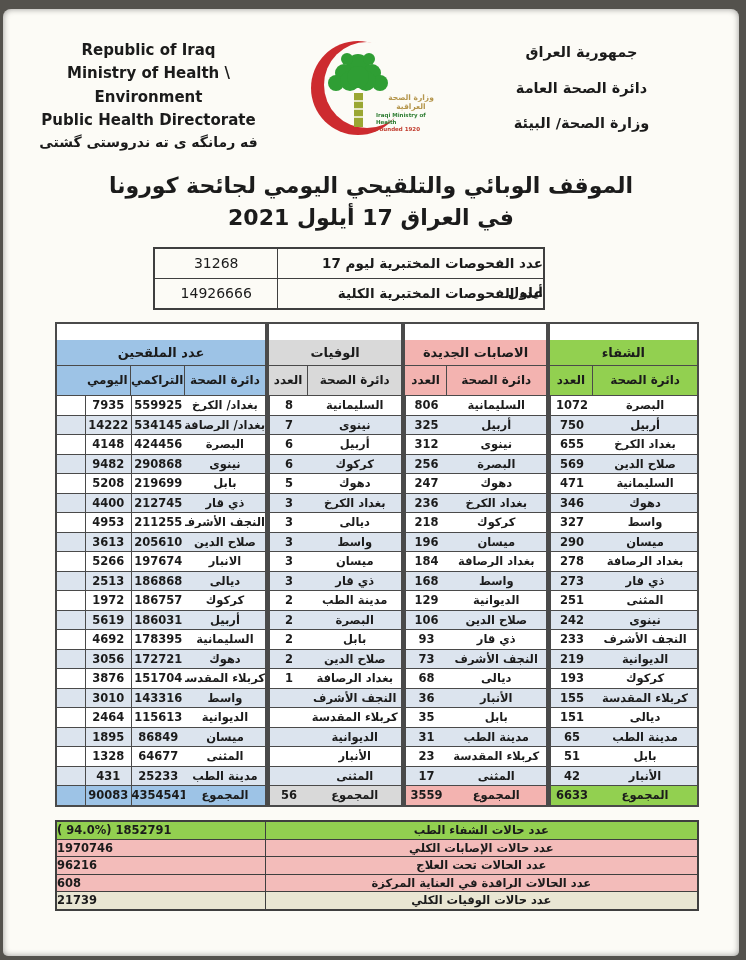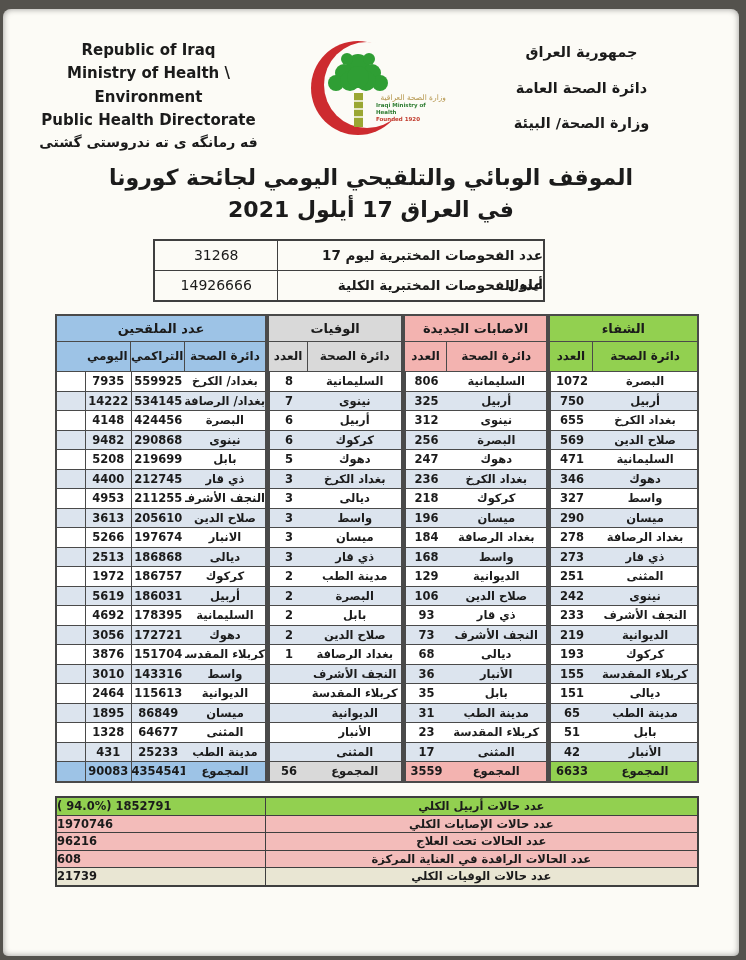--- a/index.html
+++ b/index.html
@@ -14,35 +14,35 @@
     background:#fcfbf6;border-radius:8px 8px 5px 5px;
     box-shadow:0 0 6px rgba(0,0,0,.4) inset;
   }
   
   .hdr{display:flex;align-items:flex-start;padding:22px 26px 0 14px;}
   .hdr-en{flex:1;text-align:center;font-weight:bold;font-size:15px;line-height:1.55;padding-top:8px;}
   .hdr-en .ku{font-size:14px;direction:rtl;}
   .hdr-logo{width:170px;height:118px;position:relative;flex:none;}
   .hdr-ar{flex:1;text-align:center;direction:rtl;font-weight:bold;font-size:14.5px;line-height:2.45;padding-top:4px;}
   .logo-smalltext{position:absolute;left:96px;top:62px;width:70px;line-height:1.25;}
-  .logo-smalltext .t1{color:#b5964d;font-size:7.5px;font-weight:normal;direction:rtl;}
+  .logo-smalltext .t1{color:#b5964d;font-size:7.5px;font-weight:bold;direction:rtl;text-align:center;}
   .logo-smalltext .t2{color:#2e7d32;font-size:5.5px;font-weight:bold;}
   .logo-smalltext .t3{color:#c0392b;font-size:5.5px;font-weight:bold;}
   
-  .title{direction:rtl;text-align:center;font-weight:bold;font-size:22px;line-height:1.45;margin-top:8px;}
+  .title{direction:rtl;text-align:center;font-weight:bold;font-size:22px;line-height:1.45;margin-top:16px;}
   
   .tests{width:388px;margin:14px 0 0 150px;border:2px solid #3f3f3f;direction:rtl;}
   .tests-row{display:flex;height:29px;line-height:29px;}
   .tests-row + .tests-row{border-top:1.5px solid #3f3f3f;}
   .tests-label{width:67%;text-align:right;font-weight:bold;font-size:13.5px;border-left:1.5px solid #3f3f3f;padding-left:16px;}
   .tests-value{width:33%;text-align:center;font-weight:normal;font-size:14px;direction:ltr;}
   
   .tables-wrap{display:flex;direction:rtl;justify-content:space-between;padding:12px 40px 0 52px;align-items:flex-start;}
   .stat-table{border:2px solid #4a4a4a;background:#fff;}
-  .stat-table .st-title{height:25px;line-height:25px;text-align:center;font-weight:bold;font-size:13px;border-bottom:1.5px solid #4a4a4a;background:var(--hdr);direction:rtl;}
+  .stat-table .st-title{height:25px;line-height:25px;text-align:center;font-weight:bold;font-size:13px;border-bottom:1.5px solid #4a4a4a;background:var(--hdr);direction:rtl;margin-top:16px;}
   .st-cols,.st-row{display:flex;direction:rtl;}
   .st-cols{height:29px;line-height:29px;background:var(--hdr);border-bottom:1.5px solid #4a4a4a;}
   .st-cols .cell{font-size:12px;}
   .st-row{height:18.5px;line-height:18.5px;}
   .st-row + .st-row{border-top:1px solid #4a4a4a;}
   .st-row.alt{background:#dce4ee;}
   .st-row.total{background:var(--hdr);border-top:1.5px solid #4a4a4a;height:19px;line-height:19px;}
   .cell{text-align:center;font-weight:bold;font-size:11.5px;overflow:hidden;white-space:nowrap;}
   .cell + .cell{border-inline-start:1px solid #4a4a4a;}
   .cell.num{direction:ltr;}
@@ -511,21 +511,21 @@
         <div class="st-row total">
           <div class="cell c0">المجموع</div>
           <div class="cell c1 num">4354541</div>
           <div class="cell c2 num">90083</div>
         </div>
       </div>
   </div>
 
   <div class="summary" id="summary-table">
       <div class="sum-row" style="background: rgb(146, 208, 80);">
-        <div class="sum-label">عدد حالات أربيل الكلي</div>
+        <div class="sum-label">عدد حالات الشفاء الطب</div>
         <div class="sum-value">( 94.0%)  1852791</div>
       </div>
       <div class="sum-row" style="background: rgb(243, 188, 186);">
         <div class="sum-label">عدد حالات الإصابات الكلي</div>
         <div class="sum-value">1970746</div>
       </div>
       <div class="sum-row" style="background: rgb(243, 188, 186);">
         <div class="sum-label">عدد الحالات تحت العلاج</div>
         <div class="sum-value">96216</div>
       </div>

